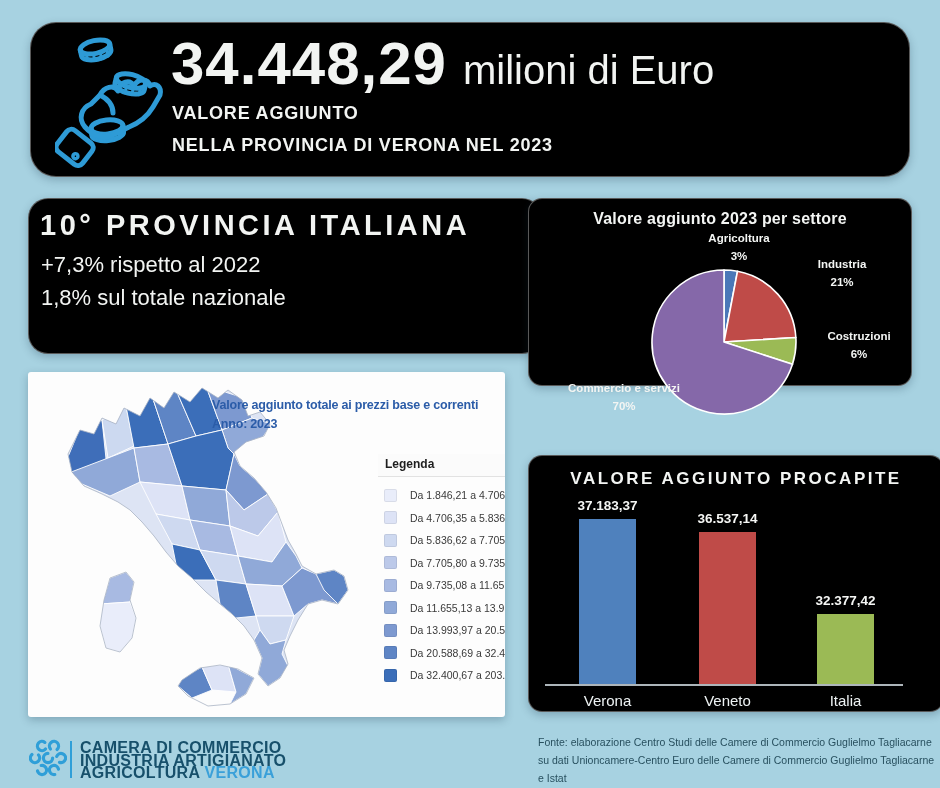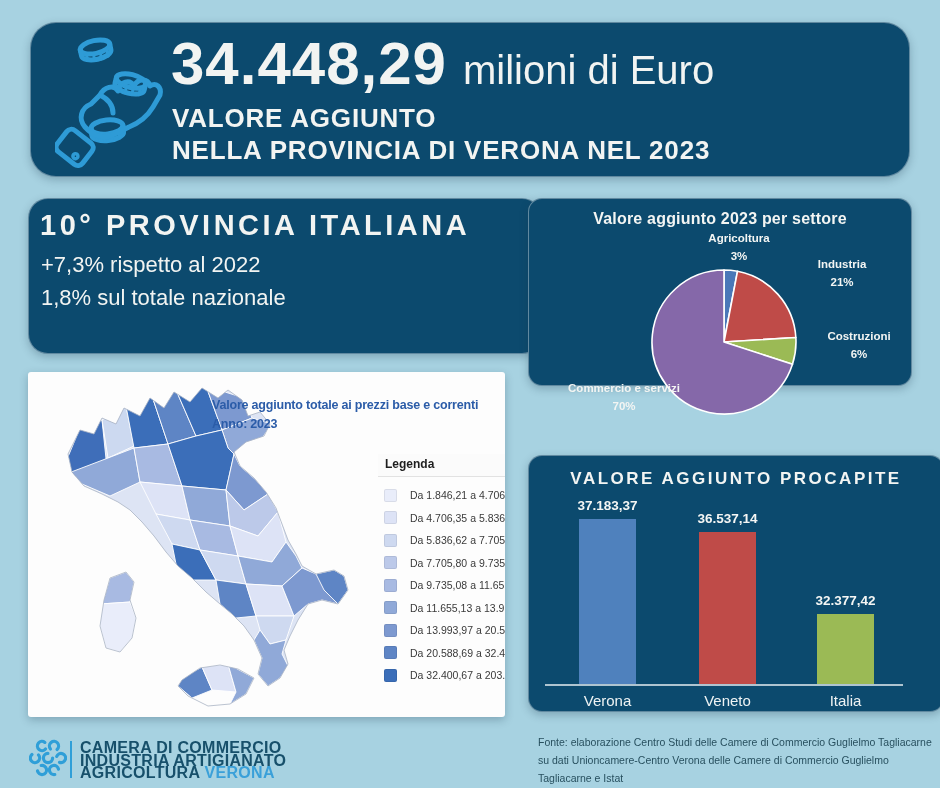--- a/index.html
+++ b/index.html
@@ -1,26 +1,26 @@
 <!DOCTYPE html>
 <html><head>
 <meta charset="utf-8">
 <style>
   html,body{margin:0;padding:0;}
   body{font-family:"Liberation Sans","DejaVu Sans",sans-serif;background:#8fc3d6;}
   .page{position:relative;width:940px;height:788px;background:#a7d2e1;overflow:hidden;}
-  .card{position:absolute;background:#0c4a6e;border:1px solid rgba(255,255,255,.35);
+  .card{position:absolute;background:#000000;border:1px solid rgba(255,255,255,.35);
         box-shadow:0 3px 8px rgba(25,55,75,.28);box-sizing:border-box;}
   
   .header-card{left:30px;top:22px;width:880px;height:155px;border-radius:26px;color:#f2f4f2;}
   .hand-icon{position:absolute;left:24px;top:8px;}
   .amount-row{position:absolute;left:140px;top:6px;display:flex;align-items:baseline;white-space:nowrap;}
   .amount{font-size:60px;font-weight:700;letter-spacing:1px;}
   .amount-unit{font-size:40px;font-weight:400;margin-left:16px;}
-  .h-sub{position:absolute;left:141px;font-size:26px;font-weight:700;letter-spacing:.8px;white-space:nowrap;}
+  .h-sub{position:absolute;left:141px;font-size:18px;font-weight:700;letter-spacing:.8px;white-space:nowrap;}
   .h-sub1{top:80px;} .h-sub2{top:112px;}
   
   .rank-card{left:28px;top:198px;width:514px;height:156px;border-radius:20px;color:#f2f4f2;}
   .rank-title{position:absolute;left:11px;top:10px;font-size:29px;font-weight:700;letter-spacing:3.5px;white-space:nowrap;}
   .rank-lines{position:absolute;left:12px;top:50px;font-size:22px;line-height:32.5px;}
   
   .map-card{left:28px;top:372px;width:477px;height:345px;background:#fdfdfd;border:none;border-radius:3px;overflow:hidden;}
   .map-title{position:absolute;left:184px;top:24px;color:#2b5ca8;font-weight:700;font-size:12.5px;
              line-height:19px;white-space:nowrap;letter-spacing:-.2px;}
   .legend{position:absolute;left:350px;top:82px;width:127px;}
@@ -266,16 +266,16 @@
     <circle cx="25" cy="33" r="4.6" stroke-dasharray="21 8" transform="rotate(80 25 33)"></circle>
   </svg>
   <div class="logo-divider"></div>
   <div class="org-text">
     <div>CAMERA DI COMMERCIO</div>
     <div>INDUSTRIA ARTIGIANATO</div>
     <div><span>AGRICOLTURA</span> <span class="org-highlight">VERONA</span></div>
   </div>
   <div class="source-text">
     <div>Fonte: elaborazione Centro Studi delle Camere di Commercio Guglielmo Tagliacarne</div>
-    <div>su dati Unioncamere-Centro Verona delle Camere di Commercio Guglielmo Tagliacarne e Istat</div>
+    <div>su dati Unioncamere-Centro Euro delle Camere di Commercio Guglielmo Tagliacarne e Istat</div>
   </div>
 
 </div>
 
 </body></html>

